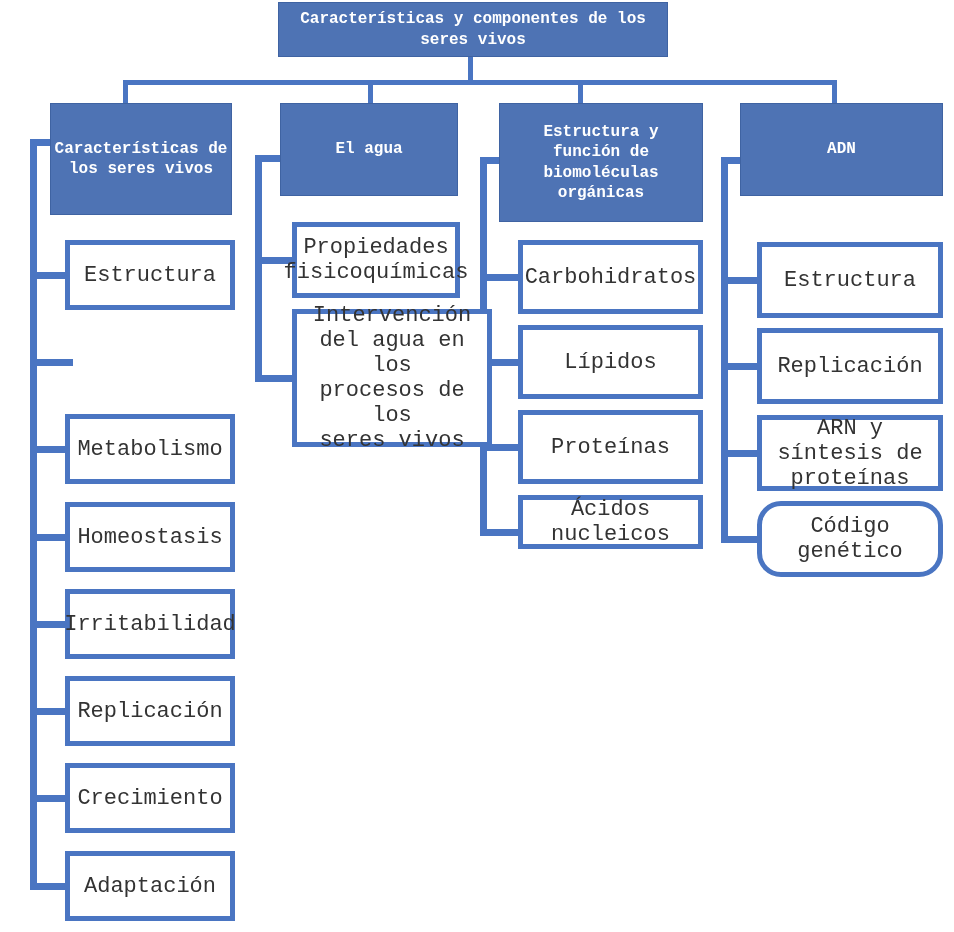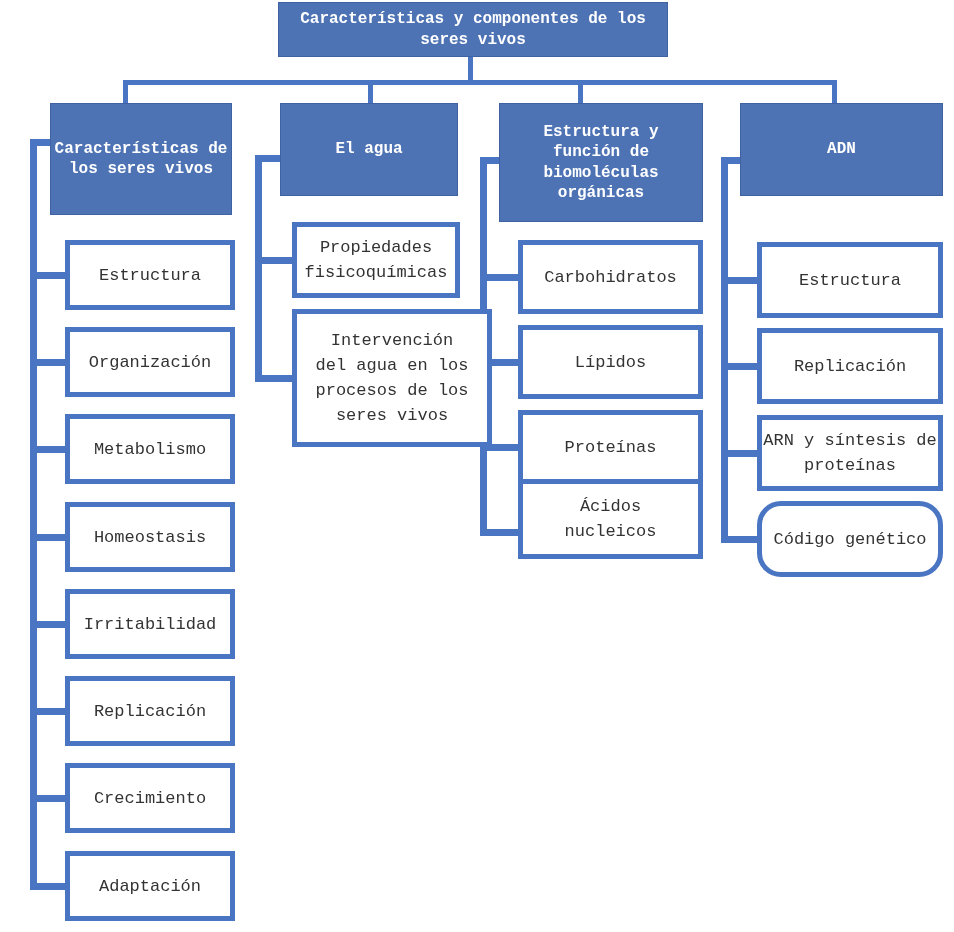--- a/index.html
+++ b/index.html
@@ -22,21 +22,21 @@
     z-index:2;
   }
   .root{left:278px;top:2px;width:390px;height:55px;}
   .child{
     position:absolute;
     display:flex;align-items:center;justify-content:center;
     text-align:center;white-space:pre-line;
     background:#ffffff;
     border:5px solid var(--cborder,#4a75c2);
     color:var(--ctext,#333333);
-    font-size:17px;line-height:25px;
+    font-size:22px;line-height:25px;
     box-sizing:border-box;
     z-index:2;
   }
   .ln{
     position:absolute;
     background:var(--conn,#4a75c2);
     z-index:1;
   }
 </style>
 </head>
@@ -51,21 +51,20 @@
     <div class="ln" style="left: 368px; top: 80px; width: 5px; height: 24px;"></div>
     <div class="ln" style="left: 578px; top: 80px; width: 5px; height: 24px;"></div>
     <div class="ln" style="left: 832px; top: 80px; width: 5px; height: 24px;"></div>
     <div class="hdr" style="left: 50px; top: 103px; width: 182px; height: 112px;">Características de
 los seres vivos</div>
     <div class="ln" style="left: 30px; top: 139px; width: 7px; height: 750.5px;"></div>
     <div class="ln" style="left: 30px; top: 139px; width: 28px; height: 7px;"></div>
     <div class="ln" style="left: 30px; top: 271.5px; width: 43px; height: 7px;"></div>
     <div class="child" style="left: 65px; top: 240px; width: 170px; height: 70px;">Estructura</div>
     <div class="ln" style="left: 30px; top: 358.5px; width: 43px; height: 7px;"></div>
-    <div class="child" style="left: 65px; top: 327px; width: 170px; height: 70px;">Organización</div>
     <div class="ln" style="left: 30px; top: 445.5px; width: 43px; height: 7px;"></div>
     <div class="child" style="left: 65px; top: 414px; width: 170px; height: 70px;">Metabolismo</div>
     <div class="ln" style="left: 30px; top: 533.5px; width: 43px; height: 7px;"></div>
     <div class="child" style="left: 65px; top: 502px; width: 170px; height: 70px;">Homeostasis</div>
     <div class="ln" style="left: 30px; top: 620.5px; width: 43px; height: 7px;"></div>
     <div class="child" style="left: 65px; top: 589px; width: 170px; height: 70px;">Irritabilidad</div>
     <div class="ln" style="left: 30px; top: 707.5px; width: 43px; height: 7px;"></div>
     <div class="child" style="left: 65px; top: 676px; width: 170px; height: 70px;">Replicación</div>
     <div class="ln" style="left: 30px; top: 794.5px; width: 43px; height: 7px;"></div>
     <div class="child" style="left: 65px; top: 763px; width: 170px; height: 70px;">Crecimiento</div>
@@ -88,21 +87,21 @@
 orgánicas</div>
     <div class="ln" style="left: 480px; top: 157px; width: 7px; height: 379px;"></div>
     <div class="ln" style="left: 480px; top: 157px; width: 27px; height: 7px;"></div>
     <div class="ln" style="left: 480px; top: 273.5px; width: 46px; height: 7px;"></div>
     <div class="child" style="left: 518px; top: 240px; width: 185px; height: 74px;">Carbohidratos</div>
     <div class="ln" style="left: 480px; top: 358.5px; width: 46px; height: 7px;"></div>
     <div class="child" style="left: 518px; top: 325px; width: 185px; height: 74px;">Lípidos</div>
     <div class="ln" style="left: 480px; top: 443.5px; width: 46px; height: 7px;"></div>
     <div class="child" style="left: 518px; top: 410px; width: 185px; height: 74px;">Proteínas</div>
     <div class="ln" style="left: 480px; top: 529px; width: 46px; height: 7px;"></div>
-    <div class="child" style="left: 518px; top: 479px; width: 185px; height: 80px;">Ácidos
+    <div class="child" style="left: 518px; top: 495px; width: 185px; height: 54px;">Ácidos
 nucleicos</div>
     <div class="hdr" style="left: 740px; top: 103px; width: 203px; height: 93px;">ADN</div>
     <div class="ln" style="left: 721px; top: 157px; width: 7px; height: 385.5px;"></div>
     <div class="ln" style="left: 721px; top: 157px; width: 27px; height: 7px;"></div>
     <div class="ln" style="left: 721px; top: 276.5px; width: 44px; height: 7px;"></div>
     <div class="child" style="left: 757px; top: 242px; width: 186px; height: 76px;">Estructura</div>
     <div class="ln" style="left: 721px; top: 362.5px; width: 44px; height: 7px;"></div>
     <div class="child" style="left: 757px; top: 328px; width: 186px; height: 76px;">Replicación</div>
     <div class="ln" style="left: 721px; top: 449.5px; width: 44px; height: 7px;"></div>
     <div class="child" style="left: 757px; top: 415px; width: 186px; height: 76px;">ARN y síntesis de

